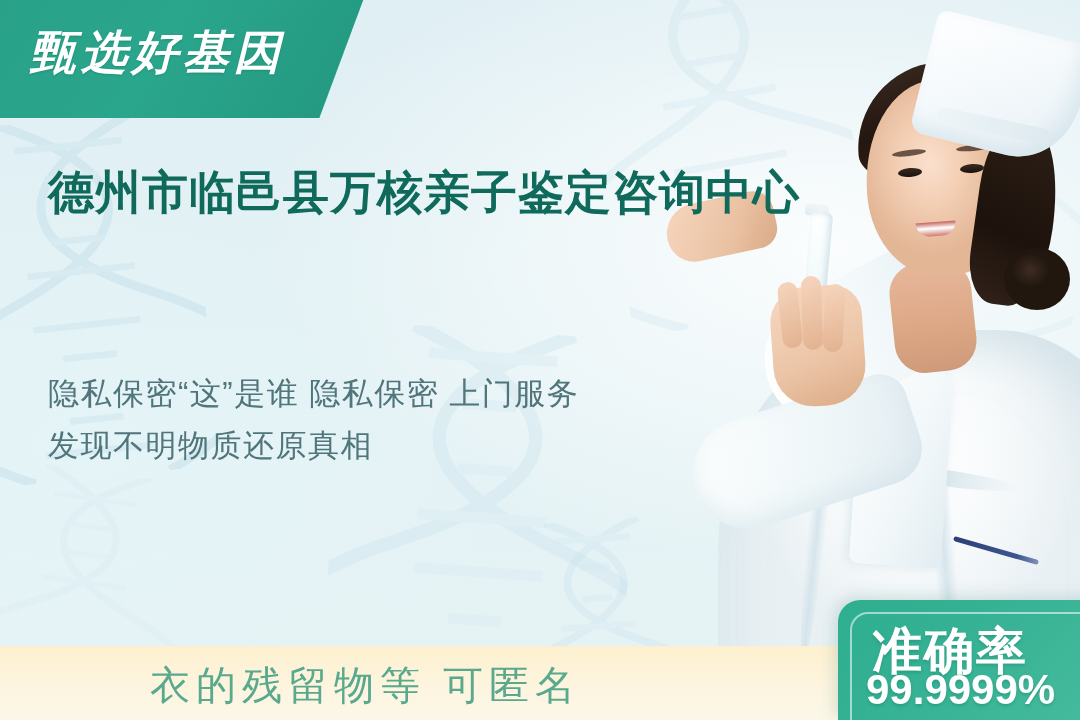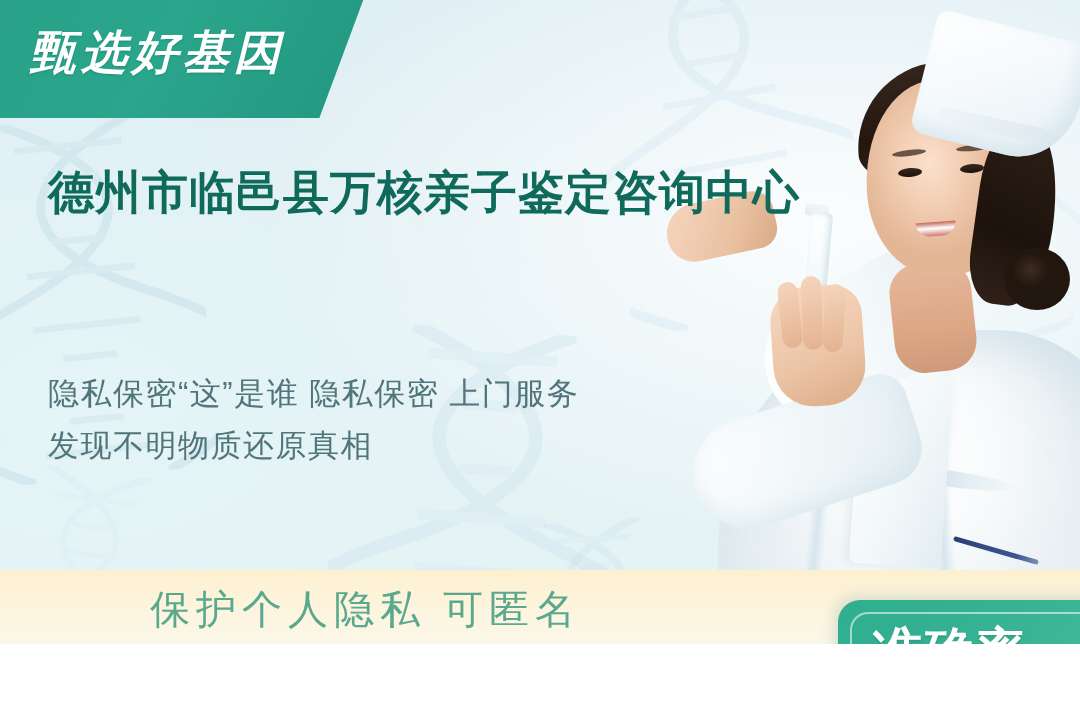--- a/index.html
+++ b/index.html
@@ -4,21 +4,21 @@
 <title>DNA Parentage Testing Banner</title>
 <style>
   html, body {
     margin: 0;
     padding: 0;
     background: #ffffff;
   }
   #stage {
     position: relative;
     width: 1080px;
-    height: 644px;
+    height: 720px;
     overflow: hidden;
     font-family: "Liberation Sans", "DejaVu Sans", sans-serif;
     background: linear-gradient(160deg, #e6f3f6 0%, #ddeef3 40%, #e3f1f4 70%, #e8f4f5 100%);
   }
 
   
   .bg-wash {
     position: absolute;
     inset: 0;
     background:
@@ -482,21 +482,22 @@
   <div class="logo-text">甄选好基因</div>
 
   <div class="headline">德州市临邑县万核亲子鉴定咨询中心</div>
 
   <div class="body-copy">
     <div>隐私保密“这”是谁 隐私保密 上门服务</div>
     <div>发现不明物质还原真相</div>
   </div>
 
   <div class="bottom-bar">
-    <div class="bottom-bar-text">保护个人隐私 可匿名</div>
+    <div class="bottom-bar-text">衣的残留物等 可匿名</div>
   </div>
 
   <div class="badge">
     <div class="badge-inner-line"></div>
     <div class="badge-label">准确率</div>
+    <div class="badge-value">99.9999%</div>
   </div>
 
 </div>
 
 </body></html>

